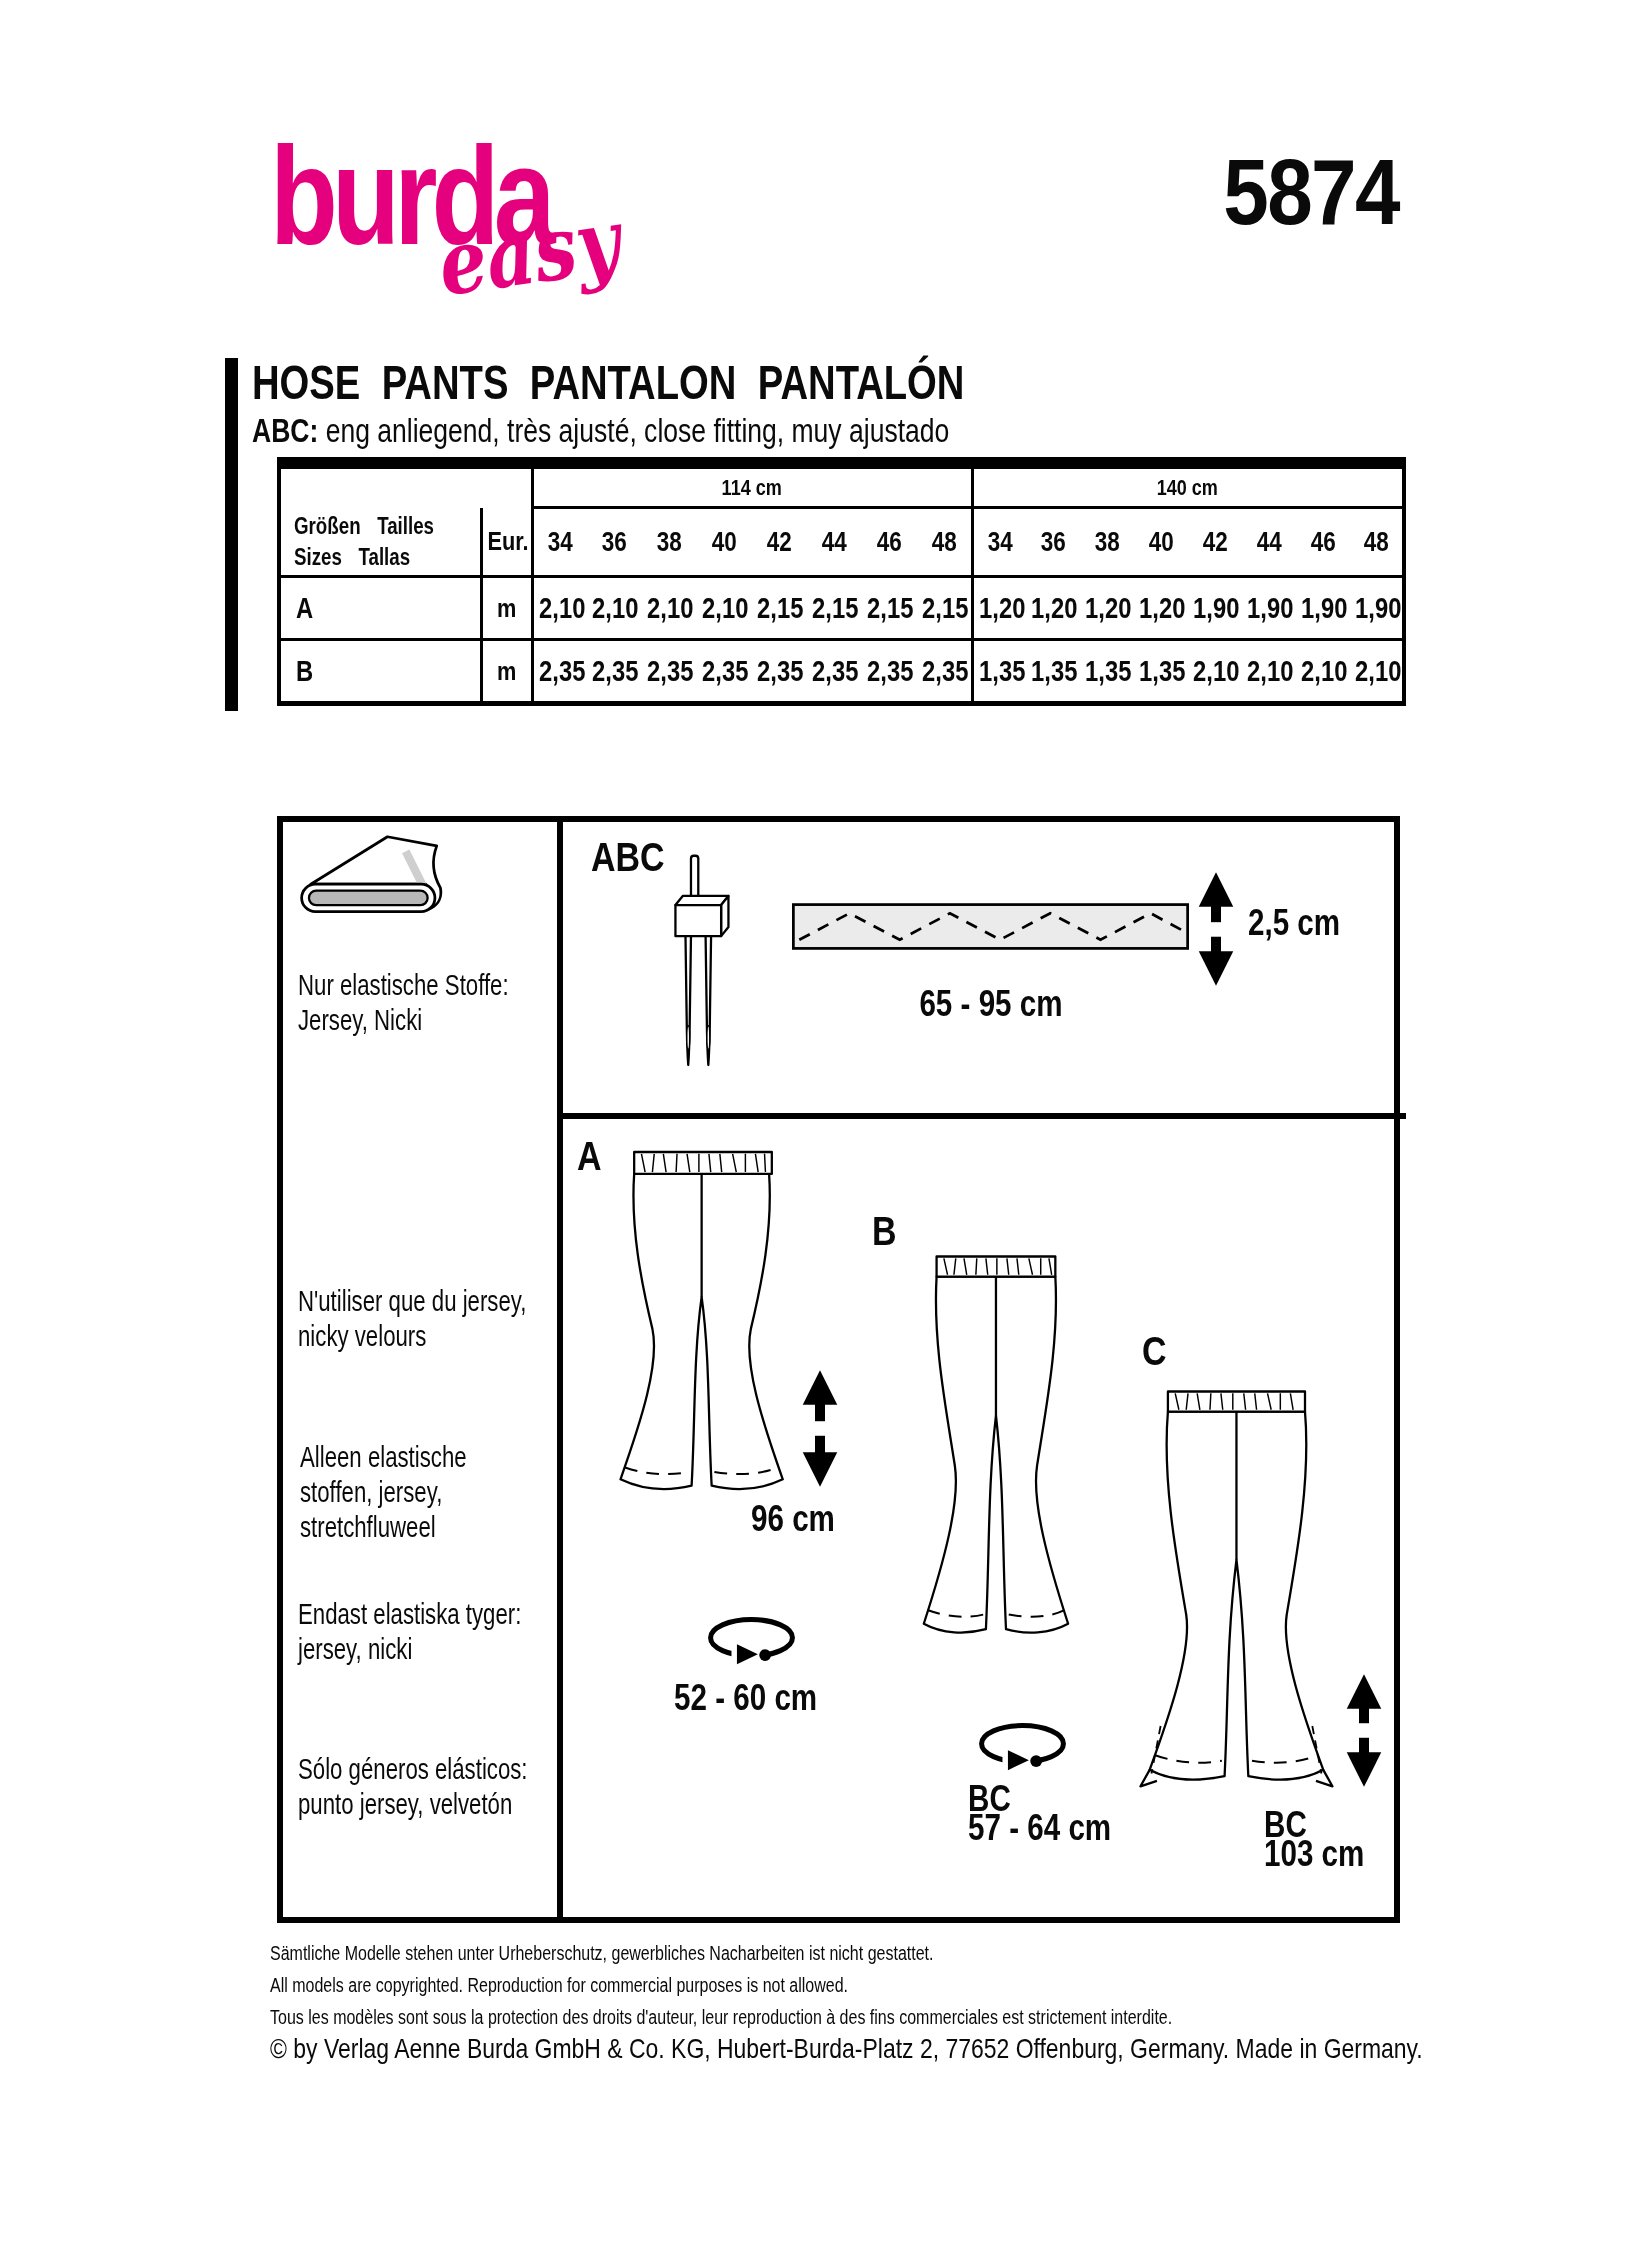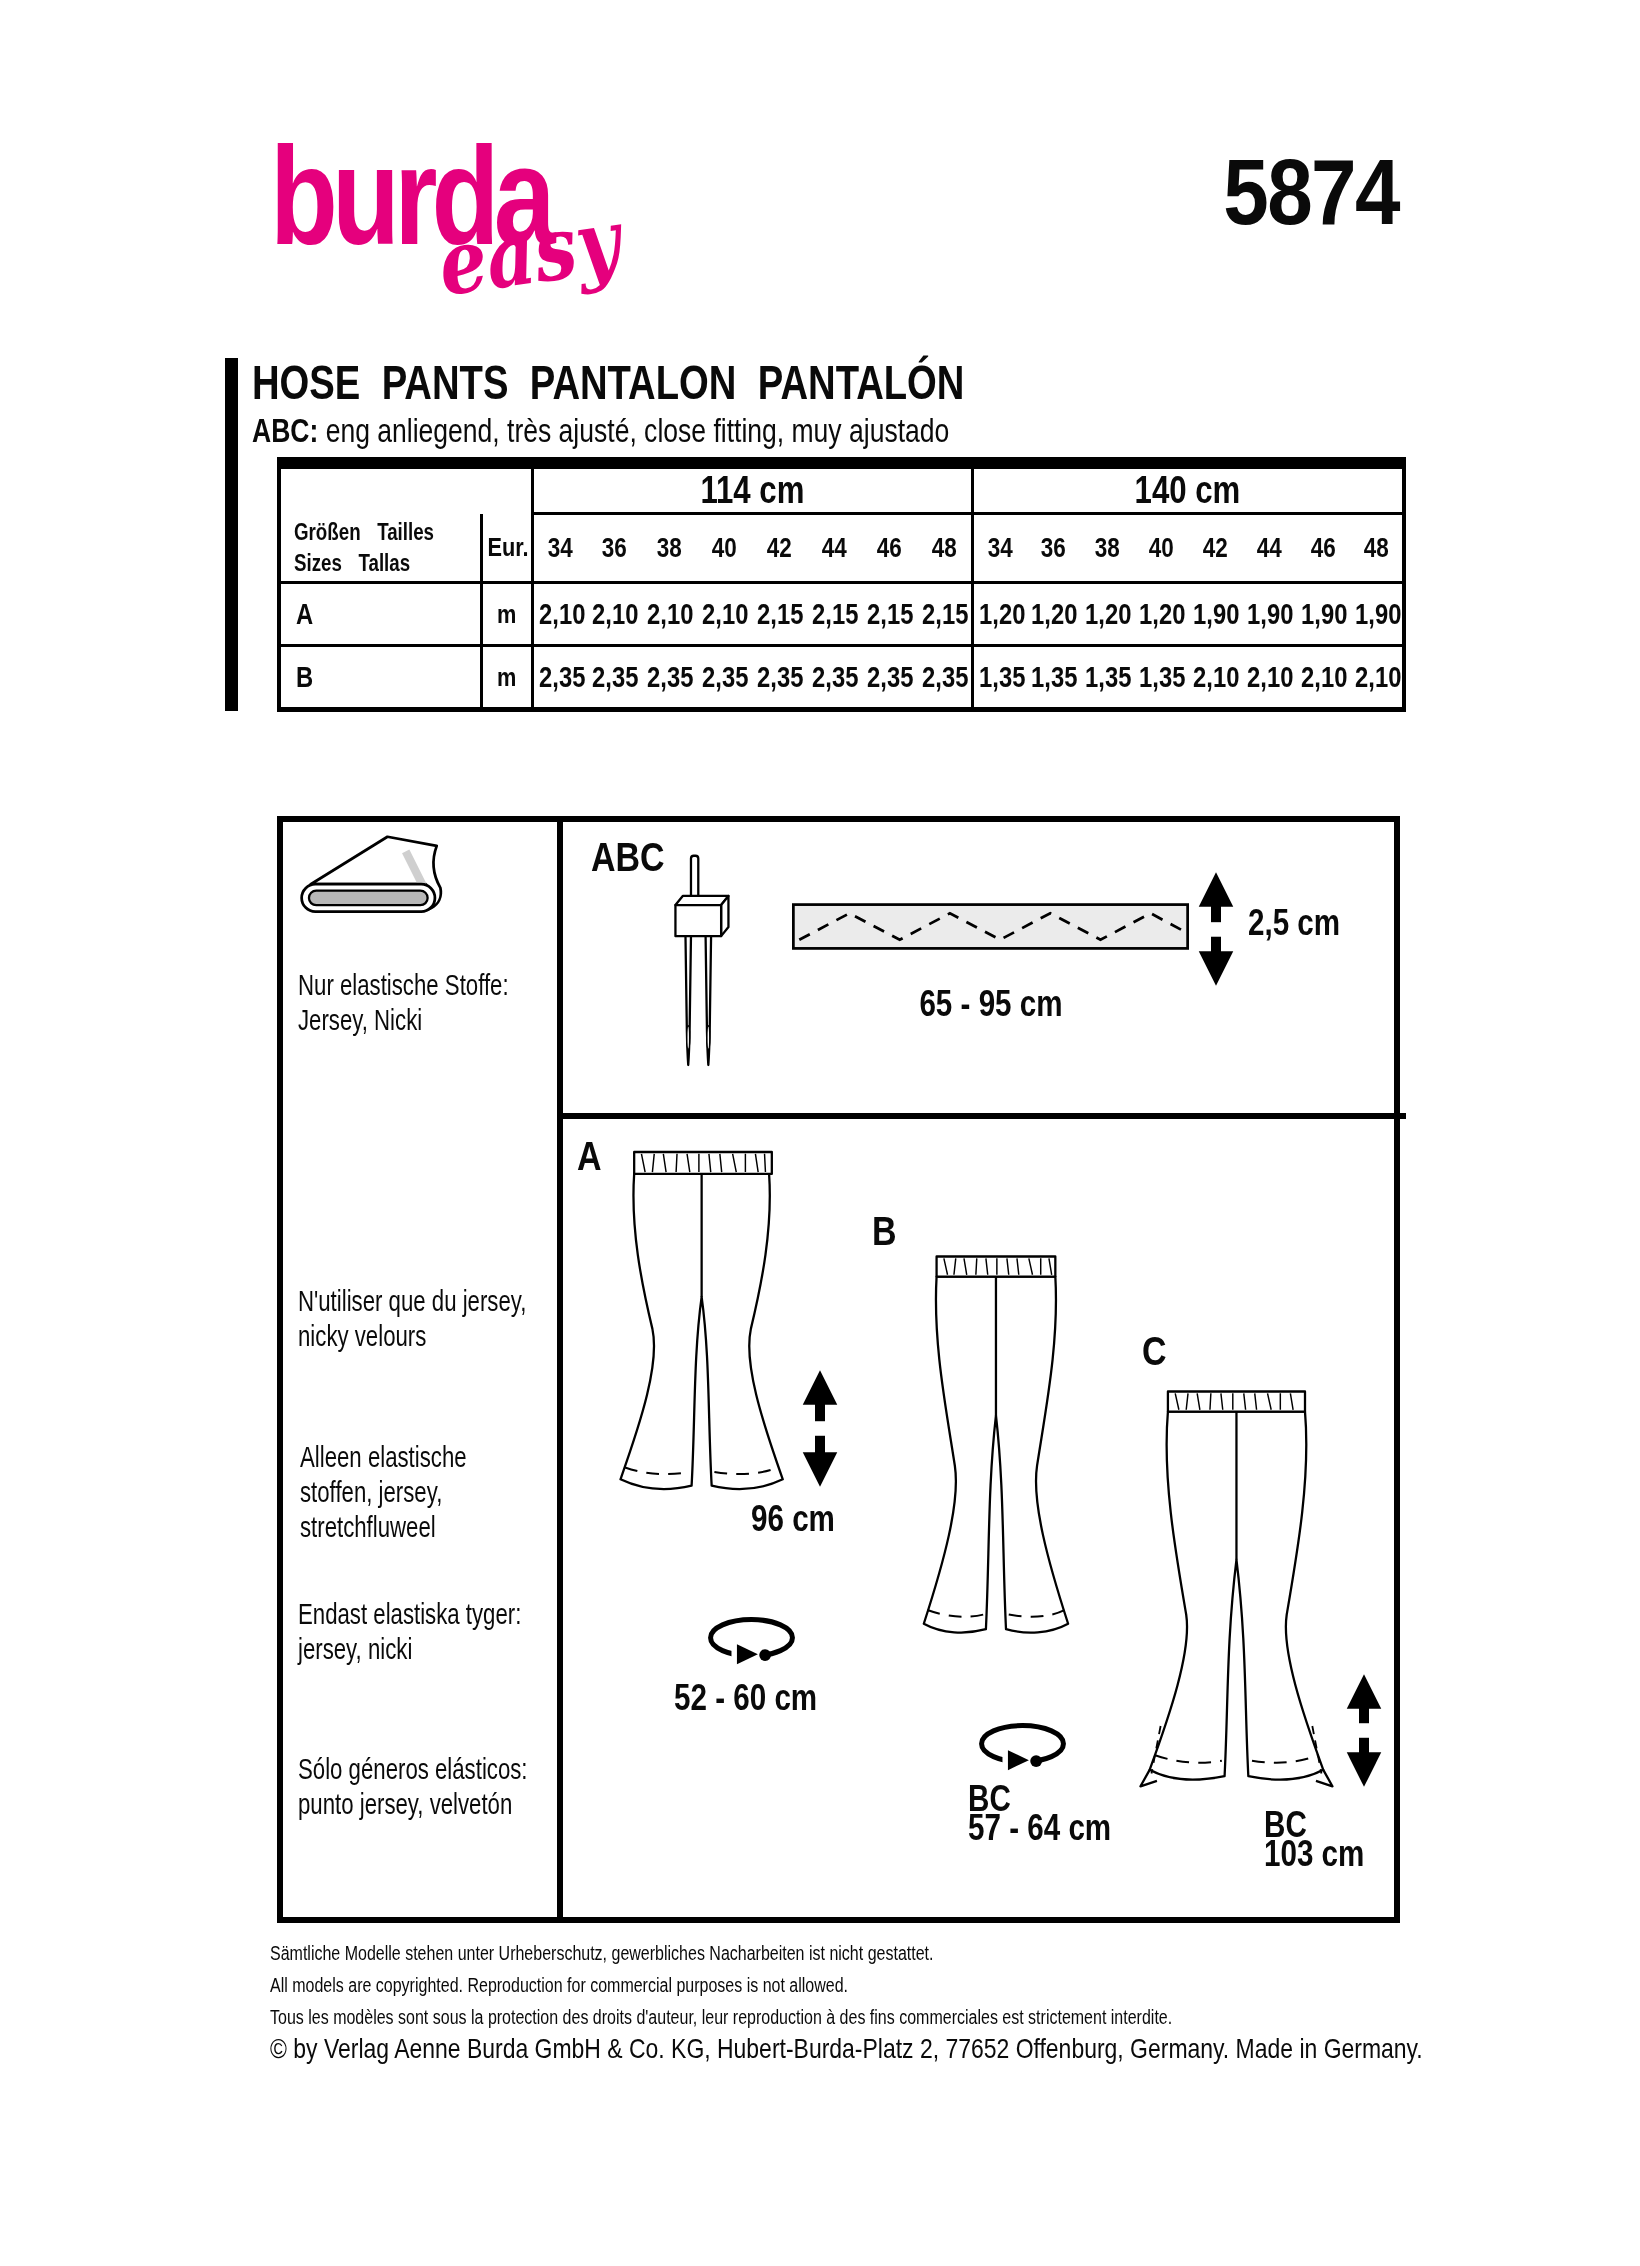--- a/index.html
+++ b/index.html
@@ -24,21 +24,21 @@
   #subtitle-line{font-size:34px;line-height:1;}
   #left-accent-bar{width:12.8px;background:#000;}
 
   
   .spec-table{border-collapse:collapse;table-layout:fixed;width:1123px;font-weight:bold;}
   .spec-table td{padding:0;text-align:center;vertical-align:middle;border:0 solid #000;}
   .spec-table{border:4.6px solid #000;border-top:12px solid #000;border-bottom:5.5px solid #000;}
   .tn{display:inline-block;transform:scaleX(.82);white-space:nowrap;}
   tr.r-cm td{height:37px;border-bottom:3.7px solid #000;}
   tr.r-cm td.c-blank{border-bottom:none;border-right:3.7px solid #000;}
-  td.c-cm{font-size:38px;border-right:3.7px solid #000;}
+  td.c-cm{font-size:22px;border-right:3.7px solid #000;}
   td.c-cm.c-last{border-right:none;}
   tr.r-sizes td{height:66px;border-bottom:3.7px solid #000;}
   td.c-sizes-label{text-align:left;padding-left:12.8px;font-size:24px;border-right:3.7px solid #000;line-height:31px;}
   td.c-sizes-label .tn{transform:scaleX(.78);transform-origin:0 50%;word-spacing:14.6px;}
   td.c-eur{font-size:26.5px;border-right:3.7px solid #000;}
   td.c-size{font-size:27.4px;}
   td.vend{border-right:3.7px solid #000 !important;}
   tr.rv td{height:60px;border-bottom:3.7px solid #000;}
   tr.rv.last td{border-bottom:none;}
   td.c-rowlabel{text-align:left;padding-left:12.8px;font-size:29px;border-right:3.7px solid #000;}

